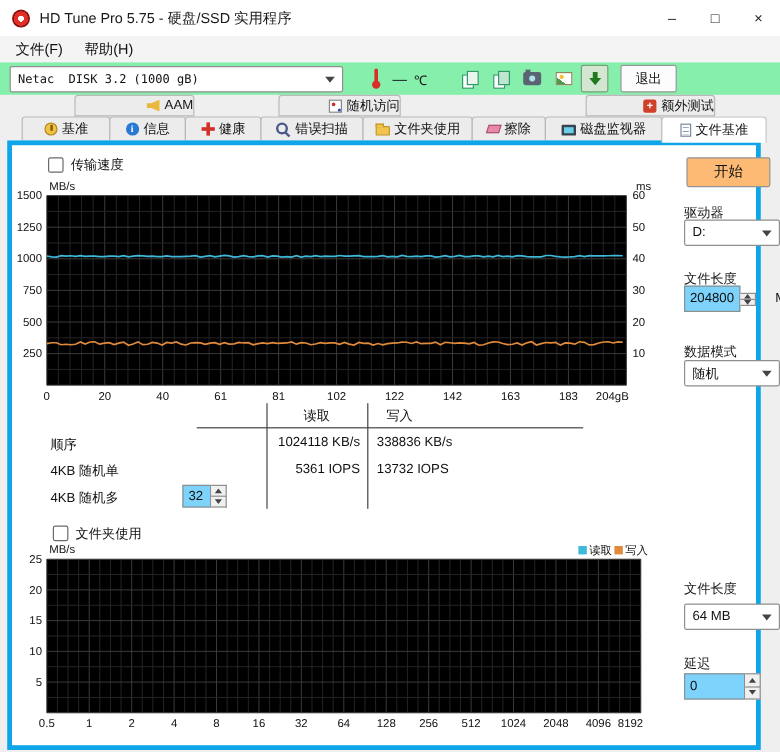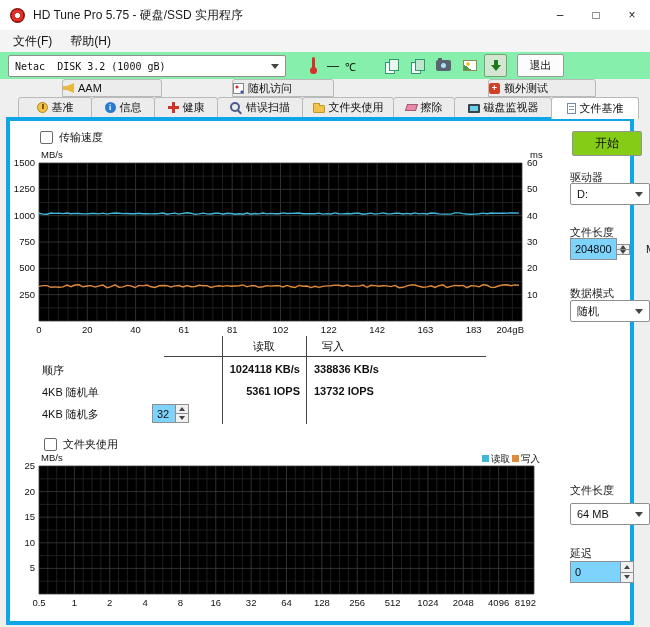--- a/index.html
+++ b/index.html
@@ -39,21 +39,21 @@
   .copy-image-icon::after{background:#bfe6cf}
   .screenshot-icon{position:relative;width:15px;height:11px;background:#5a6470;border-radius:2px}
   .screenshot-icon::before{content:"";position:absolute;left:5px;top:3px;width:5px;height:5px;border-radius:50%;background:#aee0f0}
   .screenshot-icon::after{content:"";position:absolute;left:2px;top:-2px;width:4px;height:2px;background:#5a6470}
   .save-image-icon{position:relative;width:14px;height:11px;background:#fff;border:1px solid #8a8a5a;background-image:radial-gradient(circle at 4px 3px,#f4c030 0 1.5px,transparent 2px),linear-gradient(to top right,#4a9a4a 0 30%,transparent 31%)}
   .export-icon{position:relative;width:12px;height:13px}
   .export-icon::before{content:"";position:absolute;left:4px;top:1px;width:4px;height:5px;background:#1f7a1f}
   .export-icon::after{content:"";position:absolute;left:1px;top:6px;border-left:5px solid transparent;border-right:5px solid transparent;border-top:6px solid #1f7a1f}
 
   
-  .tab{position:absolute;display:flex;align-items:center;justify-content:flex-start;gap:4px;font-size:11px;background:#ececec;border:1px solid #b9b9b9;border-radius:3px 3px 0 0;top:79px;height:18px}
+  .tab{position:absolute;display:flex;align-items:center;justify-content:flex-end;gap:4px;font-size:11px;background:#ececec;border:1px solid #b9b9b9;border-radius:3px 3px 0 0;top:79px;height:18px}
   .tab-aam{left:62px;width:100px}
   .tab-random{left:232px;width:102px}
   .tab-extra{left:488px;width:108px}
   .tabs2{position:absolute;top:97px;left:18px;width:628px;height:22px;display:flex}
   .tab2{flex:0 0 auto;display:flex;align-items:center;justify-content:center;gap:4px;font-size:11px;background:#ececec;border:1px solid #b9b9b9;border-radius:3px 3px 0 0;margin-right:-1px;height:21px}
   .tab2.active{background:#fff;height:22px;border-bottom:none;position:relative;z-index:6}
   .tw-a{width:74px}.tw-b{width:64px}.tw-c{width:64px}.tw-d{width:86px}.tw-e{width:92px}.tw-f{width:62px}.tw-g{width:88px}.tw-h{width:98px}
 
   
   .benchmark-icon{width:11px;height:11px;border-radius:50%;background:#f4c242;border:1px solid #b08820;position:relative;flex:0 0 auto}
@@ -88,37 +88,37 @@
   #chart2-svg{position:absolute;left:0;top:333px}
 
   .results{position:absolute;left:0;top:215px;width:520px;height:92px;font-size:11px}
   .res-vline{position:absolute;width:1px;background:#444;top:0;height:88px}
   .res-v1{left:212px}.res-v2{left:296px}
   .res-hline{position:absolute;height:1px;background:#444;left:154px;top:20px;width:322px}
   .res-h{position:absolute;top:3px}
   .res-h-read{left:212px;width:84px;text-align:center}
   .res-h-write{left:312px}
   .res-label{position:absolute;left:32px}
-  .res-val{position:absolute;font-weight:bold}
+  .res-val{position:absolute;font-weight:normal}
   .res-val-read{left:212px;width:78px;text-align:right}
   .res-val-write{left:304px}
   .r1{top:27px}.r2{top:49px}.r3{top:71px}
   .qspin{position:absolute;left:142px;top:68px;display:flex;height:19px}
 
   .spin-val{border:1px solid #8f8f8f;background:#7dd3fc;display:flex;align-items:center;padding-left:4px;font-size:11px}
   .spin-btns{display:flex;flex-direction:column;width:13px}
   .spin-b{flex:1;border:1px solid #8f8f8f;border-left:none;background:#f0f0f0;display:flex;align-items:center;justify-content:center}
   .spin-up{border-bottom:none}
   .spin-b::after{content:"";width:0;height:0;border-left:3px solid transparent;border-right:3px solid transparent}
   .spin-up::after{border-bottom:4px solid #444}
   .spin-down::after{border-top:4px solid #444}
   .qspin .spin-val{width:24px}
 
   
-  .start-button{position:absolute;left:562px;top:10px;width:70px;height:25px;background:#84cc16;border:1px solid #949494;border-radius:2px;display:flex;align-items:center;justify-content:center;font-size:12px}
+  .start-button{position:absolute;left:562px;top:10px;width:70px;height:25px;background:#fdba74;border:1px solid #949494;border-radius:2px;display:flex;align-items:center;justify-content:center;font-size:12px}
   .side-label{position:absolute;font-size:11px;color:#1a1a1a}
   .lab-drive{left:560px;top:49px}
   .lab-fl{left:560px;top:104px}
   .lab-mode{left:560px;top:165px}
   .lab-fl2{left:560px;top:362px}
   .lab-delay{left:560px;top:425px}
   .select{position:absolute;height:22px;background:#fff;border:1px solid #8f8f8f;border-radius:2px;display:flex;align-items:center;padding:0 6px;font-size:11px}
   .select .val{flex:1}
   .sel-drive{left:560px;top:62px;width:80px}
   .sel-mode{left:560px;top:179px;width:80px}

